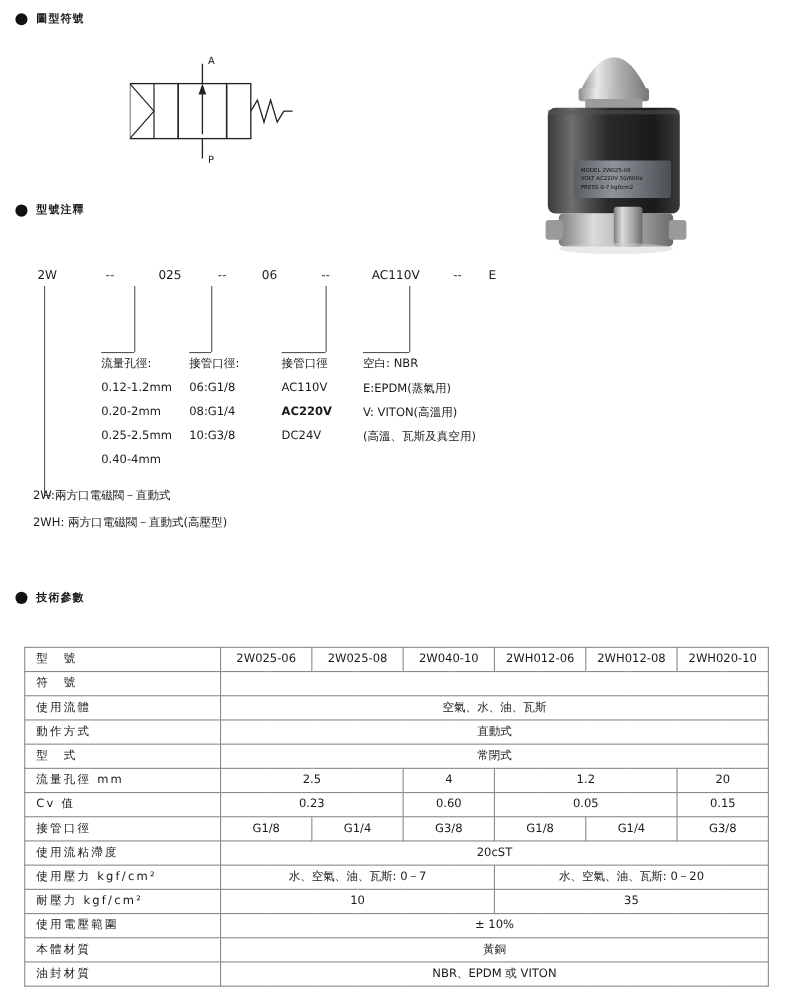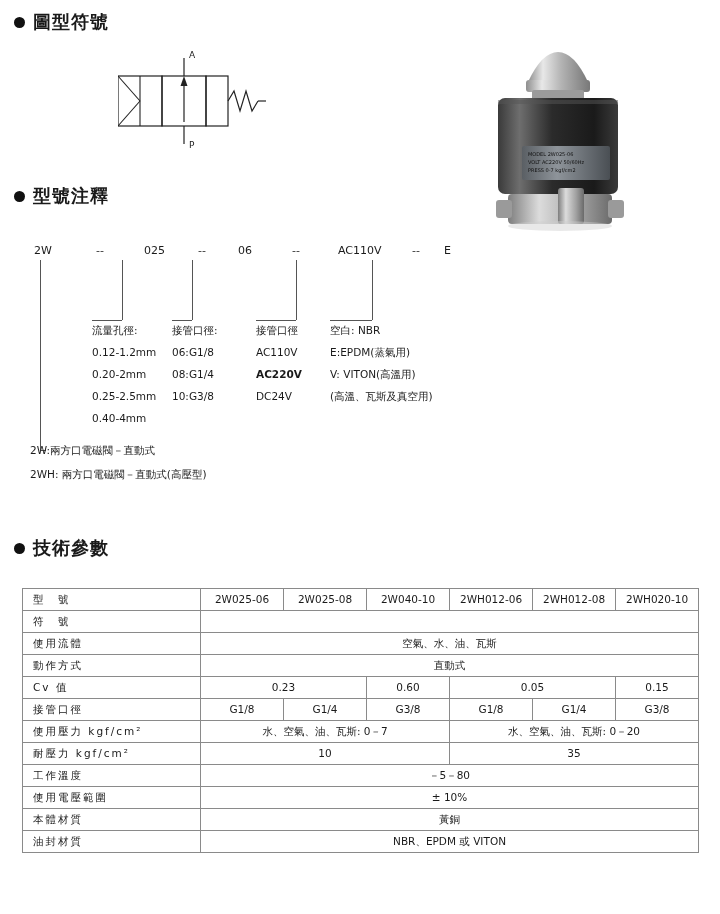--- a/index.html
+++ b/index.html
@@ -16,21 +16,21 @@
     overflow: hidden;
     font-size: 11px;
   }
 
   
   .section-head {
     position: absolute;
     display: flex;
     align-items: center;
     gap: 8px;
-    font-size: 18px;
+    font-size: 10px;
     font-weight: bold;
     letter-spacing: 1px;
   }
   .bullet {
     width: 11px;
     height: 11px;
     border-radius: 50%;
     background: #111;
     display: inline-block;
     flex: 0 0 auto;
@@ -290,50 +290,61 @@
         </tr>
         <tr>
           <td class="label">使用流體</td>
           <td colspan="12">空氣、水、油、瓦斯</td>
         </tr>
         <tr>
           <td class="label">動作方式</td>
           <td colspan="12">直動式</td>
         </tr>
         <tr>
+          <td class="label">型　式</td>
+          <td colspan="12">常閉式</td>
+        </tr>
+        <tr>
+          <td class="label">流量孔徑  mm</td>
+          <td colspan="4">2.5</td>
+          <td colspan="2">4</td>
+          <td colspan="4">1.2</td>
+          <td colspan="2">20</td>
+        </tr>
+        <tr>
           <td class="label">Cv 值</td>
           <td colspan="4">0.23</td>
           <td colspan="2">0.60</td>
           <td colspan="4">0.05</td>
           <td colspan="2">0.15</td>
         </tr>
         <tr>
           <td class="label">接管口徑</td>
           <td colspan="2">G1/8</td>
           <td colspan="2">G1/4</td>
           <td colspan="2">G3/8</td>
           <td colspan="2">G1/8</td>
           <td colspan="2">G1/4</td>
           <td colspan="2">G3/8</td>
         </tr>
         <tr>
+          <td class="label">使用流粘滯度</td>
+          <td colspan="12">20cST</td>
+        </tr>
+        <tr>
           <td class="label">使用壓力 kgf/cm²</td>
           <td colspan="6">水、空氣、油、瓦斯: 0－7</td>
           <td colspan="6">水、空氣、油、瓦斯: 0－20</td>
         </tr>
         <tr>
           <td class="label">耐壓力 kgf/cm²</td>
           <td colspan="6">10</td>
           <td colspan="6">35</td>
         </tr>
         <tr>
-          <td class="label">工作溫度</td>
-          <td colspan="12">－5－80</td>
-        </tr>
-        <tr>
           <td class="label">使用電壓範圍</td>
           <td colspan="12">± 10%</td>
         </tr>
         <tr>
           <td class="label">本體材質</td>
           <td colspan="12">黃銅</td>
         </tr>
         <tr>
           <td class="label">油封材質</td>
           <td colspan="12">NBR、EPDM 或 VITON</td>

